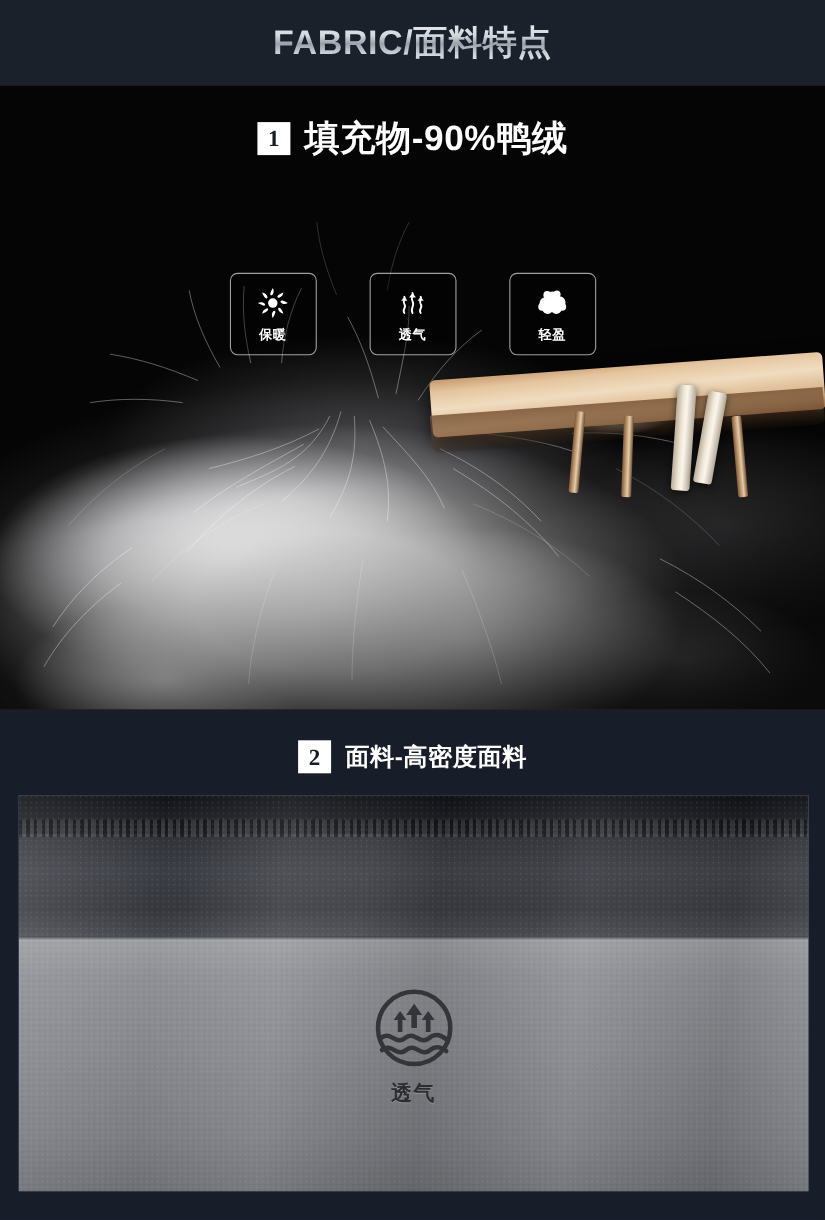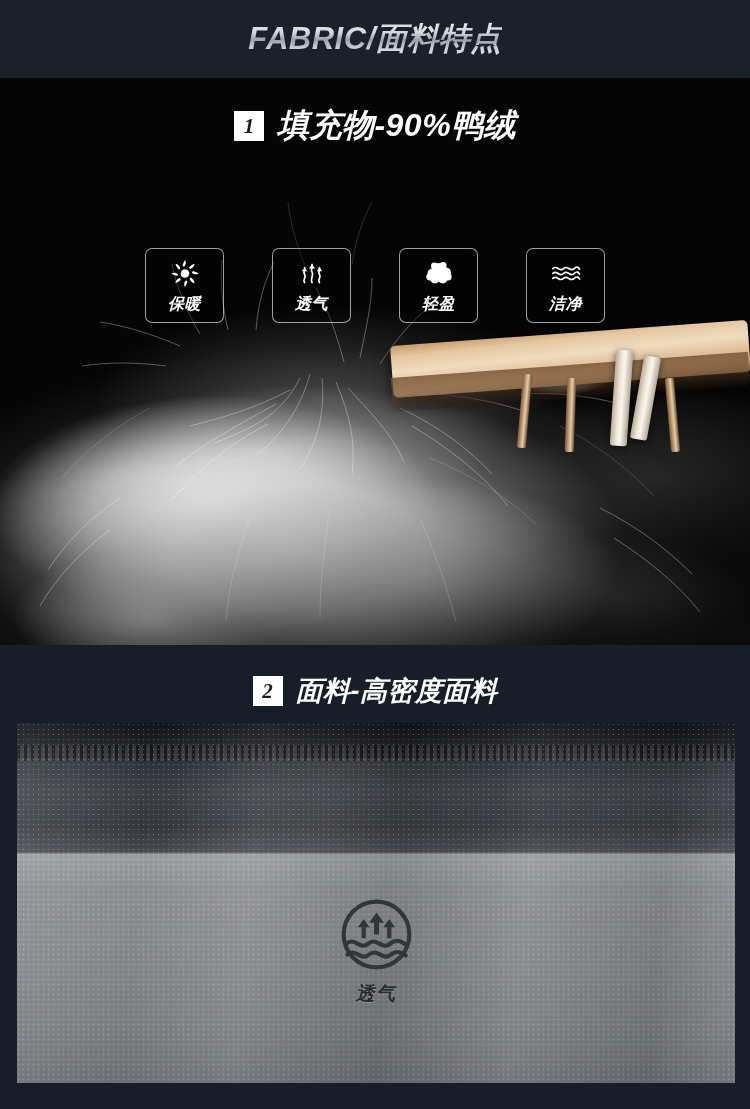--- a/index.html
+++ b/index.html
@@ -2,21 +2,21 @@
 <html><head>
 <meta charset="utf-8">
 <style>
   * { margin:0; padding:0; box-sizing:border-box; }
   html, body {
     width:750px; height:1109px;
     background:#1a212b;
     font-family:"Liberation Sans","DejaVu Sans",sans-serif;
     overflow:hidden;
   }
-  .page { position:relative; width:750px; height:1109px; background:#7f1d1d;font-style:italic; }
+  .page { position:relative; width:750px; height:1109px; background:#7f1d1d; }
 
   
   .header-band {
     position:absolute; left:0; top:0; width:750px; height:78px;
     background:#1a212b;
     display:flex; align-items:center; justify-content:center;
   }
   .header-title {
     font-size:31px; font-weight:bold; letter-spacing:0.5px;
     background:linear-gradient(180deg,#e9ecef 0%,#d4d9de 34%,#9aa1a9 52%,#c9cfd5 72%,#eef1f4 100%);
@@ -52,21 +52,21 @@
     position:absolute; left:0; top:170px; width:750px;
     display:flex; justify-content:center; gap:48px; z-index:6;
   }
   .feat-box {
     width:79px; height:75px; border:1px solid rgba(255,255,255,0.62);
     border-radius:7px; background:rgba(0,0,0,0.30);
     display:flex; flex-direction:column; align-items:center; justify-content:center;
     gap:4px;
   }
   .feat-ico { width:34px; height:33px; display:block; }
-  .feat-label { font-size:16px; color:#ffffff; font-weight:bold; letter-spacing:0.5px; }
+  .feat-label { font-size:12px; color:#ffffff; font-weight:bold; letter-spacing:0.5px; }
 
   
   .photo {
     position:absolute; left:0; top:0; width:750px; height:567px;
     background:
       radial-gradient(ellipse 70px 26px at 560px 298px, rgba(255,252,246,0.92) 0%, rgba(228,216,196,0.55) 45%, rgba(0,0,0,0) 74%),
       linear-gradient(170deg, rgba(0,0,0,0) 60%, rgba(12,12,12,0.9) 100%),
       radial-gradient(ellipse 480px 240px at 300px 470px, rgba(255,255,255,0.98) 0%, rgba(250,250,250,0.85) 26%, rgba(225,225,228,0.45) 48%, rgba(90,90,95,0.18) 68%, rgba(0,0,0,0) 84%),
       radial-gradient(ellipse 300px 150px at 215px 430px, rgba(255,255,255,0.97) 0%, rgba(245,245,247,0.6) 40%, rgba(0,0,0,0) 75%),
       radial-gradient(ellipse 260px 130px at 420px 500px, rgba(255,255,255,0.9) 0%, rgba(235,235,238,0.5) 42%, rgba(0,0,0,0) 76%),
@@ -114,21 +114,21 @@
   
   .sec2 {
     position:absolute; left:0; top:645px; width:750px; height:464px;
     background:#171e29;
   }
   .sec2-heading {
     position:absolute; left:0; top:28px; width:750px;
     display:flex; align-items:center; justify-content:center; gap:13px;
   }
   .sec2-heading .htext {
-    font-size:27px; font-weight:bold; color:#ffffff; white-space:nowrap;
+    font-size:22px; font-weight:bold; color:#ffffff; white-space:nowrap;
     letter-spacing:0.5px;
   }
 
   
   .fabric {
     position:absolute; left:17px; top:78px; width:718px; height:360px;
     overflow:hidden; background:#6f7176;
   }
   .fabric-top {
     position:absolute; left:0; top:0; width:718px; height:35px;
@@ -298,30 +298,20 @@
             <circle cx="20" cy="21" r="7.6"></circle>
             <circle cx="9" cy="24" r="4.4"></circle>
             <circle cx="31" cy="24" r="4.4"></circle>
             <circle cx="25" cy="10.4" r="4.2"></circle>
             <circle cx="14.5" cy="11" r="4.2"></circle>
           </g>
         </svg>
         <div class="feat-label">轻盈</div>
       </div>
 
-      <div class="feat-box">
-        <svg class="feat-ico" viewBox="0 0 40 40">
-          <g fill="none" stroke="#ffffff" stroke-width="2" stroke-linecap="round">
-            <path d="M4 14 C9 9 12 19 17 14 C22 9 25 19 30 14 C33.5 10.5 35 13 36.5 14.6"></path>
-            <path d="M4 20 C9 15 12 25 17 20 C22 15 25 25 30 20 C33.5 16.5 35 19 36.5 20.6"></path>
-            <path d="M4 26 C9 21 12 31 17 26 C22 21 25 31 30 26 C33.5 22.5 35 25 36.5 26.6"></path>
-          </g>
-        </svg>
-        <div class="feat-label">洁净</div>
-      </div>
 
 
     </div>
   </div>
 
   <div class="sec2">
 
     <div class="sec2-heading">
       <div class="badge">2</div>
       <div class="htext">面料-高密度面料</div>

